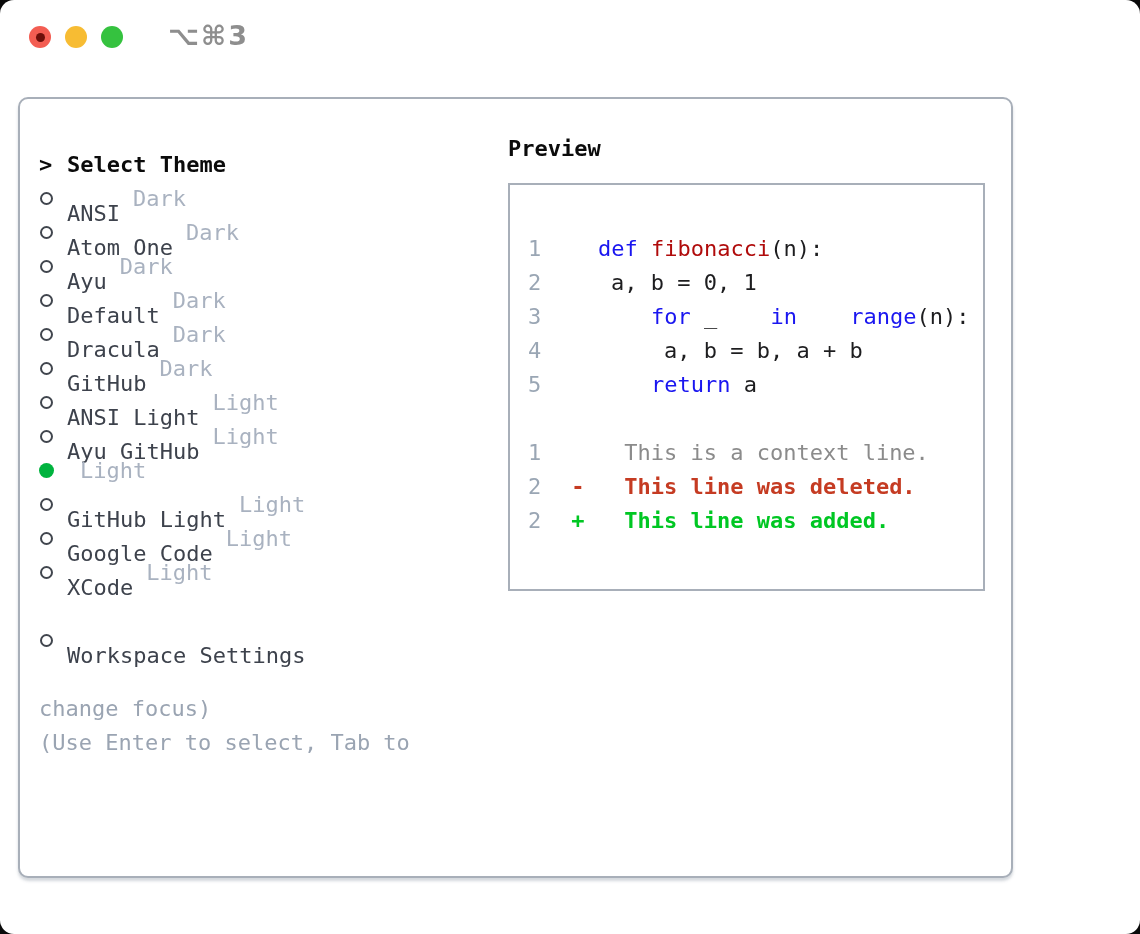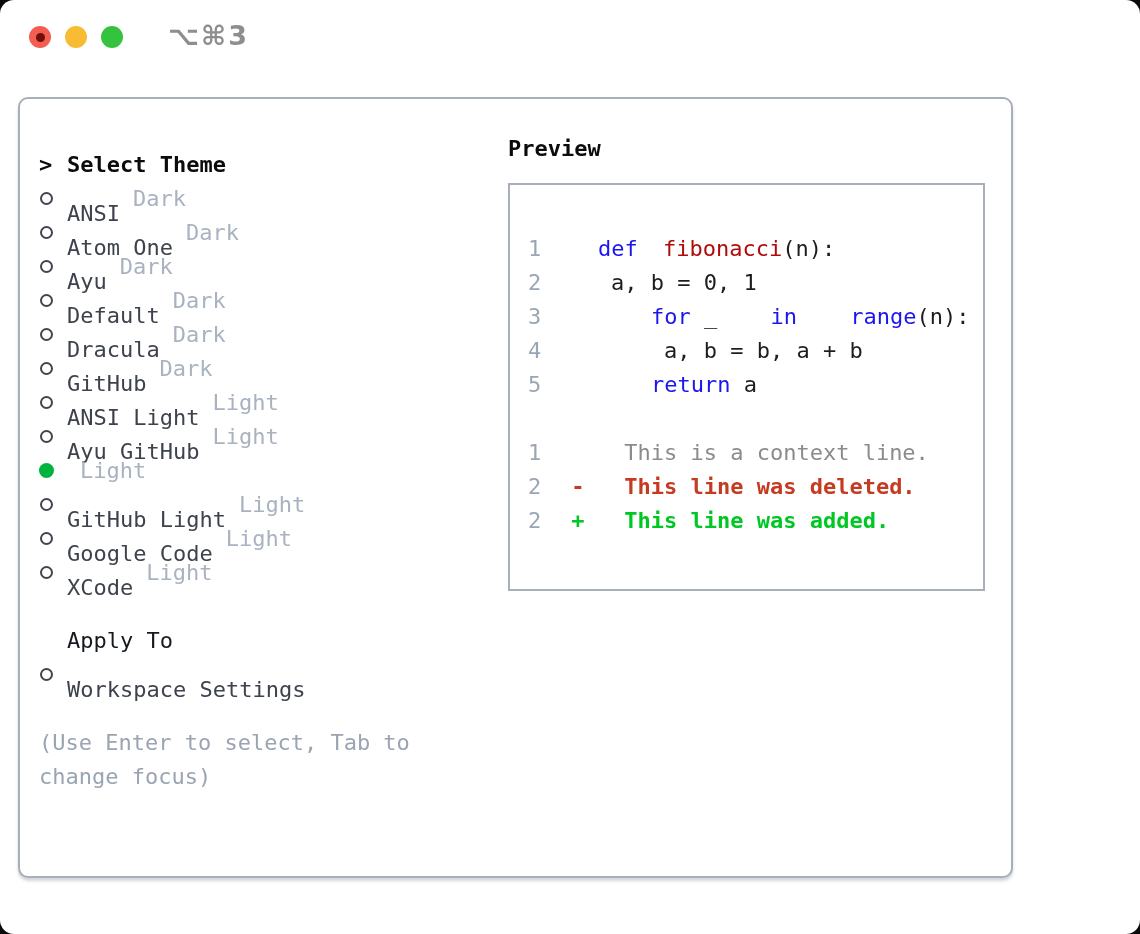--- a/index.html
+++ b/index.html
@@ -47,21 +47,21 @@
   .apply-label{color:#14181f;}
   .help-line{color:var(--help-gray);}
 
   
   .preview-title{margin-left:8px;}
   .preview-box{margin:18px 0 0 8px;width:477px;height:408px;border:2px solid var(--panel-border);padding:46px 0 0 18px;background:#fff;}
   .pline{height:34px;display:flex;align-items:center;font-size:22px;white-space:pre;}
   .ln{width:30px;flex:none;color:var(--line-number-gray);}
   .seg-plain{color:#1d1d1f;}
   .seg-kw{color:var(--keyword-blue);margin-left:40px;}
-  .seg-fn{color:var(--function-red);margin-left:12px;}
+  .seg-fn{color:var(--function-red);}
   .seg-ctx{color:var(--context-gray);}
   .seg-del{color:var(--deleted-red);font-weight:bold;}
   .seg-add{color:var(--added-green);font-weight:bold;}
 </style>
 </head>
 <body>
 
 <div class="screen">
 
   <div class="titlebar">
@@ -91,33 +91,29 @@
           <div class="row"><span class="marker"><span class="radio"></span></span><span class="item-name">ANSI Light</span><span class="item-tag">Light</span></div>
           <div class="row"><span class="marker"><span class="radio"></span></span><span class="item-name">Ayu GitHub</span><span class="item-tag">Light</span></div>
           <div class="row"><span class="marker"><span class="radio on"></span></span><span class="item-tag">Light</span></div>
           <div class="row"><span class="marker"><span class="radio"></span></span><span class="item-name">GitHub Light</span><span class="item-tag">Light</span></div>
           <div class="row"><span class="marker"><span class="radio"></span></span><span class="item-name">Google Code</span><span class="item-tag">Light</span></div>
           <div class="row"><span class="marker"><span class="radio"></span></span><span class="item-name">XCode</span><span class="item-tag">Light</span></div>
         </div>
 
       <div class="row"></div>
 
-      <div class="row">
-        <span class="marker"></span>
-        <span class="apply-label">Apply To</span>
-      </div>
 
       <div id="apply-list">
           <div class="row"><span class="marker"><span class="radio"></span></span><span class="item-name">Workspace Settings</span></div>
         </div>
 
       <div class="row"></div>
 
+      <div class="row help-line">change focus)</div>
       <div class="row help-line">(Use Enter to select, Tab to</div>
-      <div class="row help-line">change focus)</div>
     </div>
 
     <div class="rightcol">
       <div class="row preview-title">
         <span class="hdr">Preview</span>
       </div>
       <div class="preview-box" id="preview-box">
           <div class="pline"><span class="ln">1</span><span class="seg-kw">def </span><span class="seg-fn">fibonacci</span><span class="seg-plain">(n):</span></div>
           <div class="pline"><span class="ln">2</span><span class="seg-plain">    a, b = 0, 1</span></div>
           <div class="pline"><span class="ln">3</span><span class="seg-plain">    </span><span class="seg-kw">for</span><span class="seg-plain"> _ </span><span class="seg-kw">in</span><span class="seg-plain"> </span><span class="seg-kw">range</span><span class="seg-plain">(n):</span></div>

